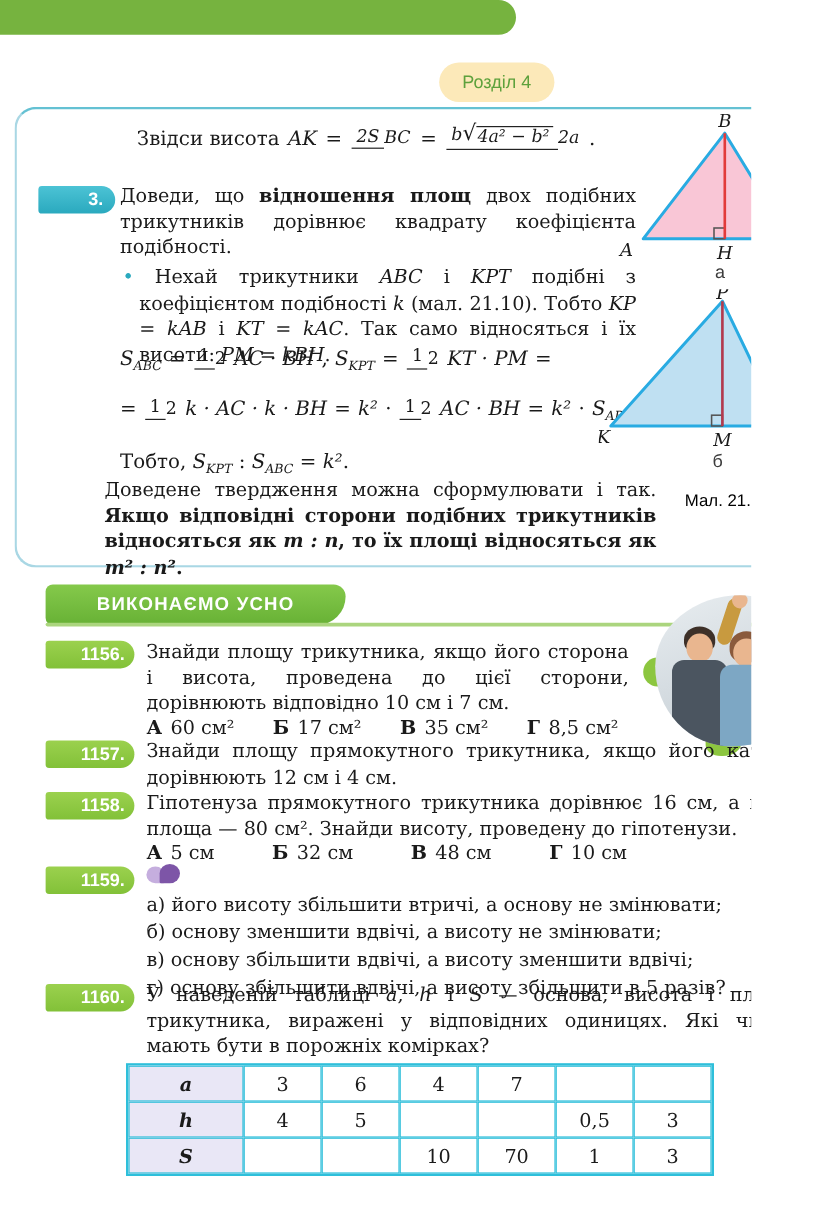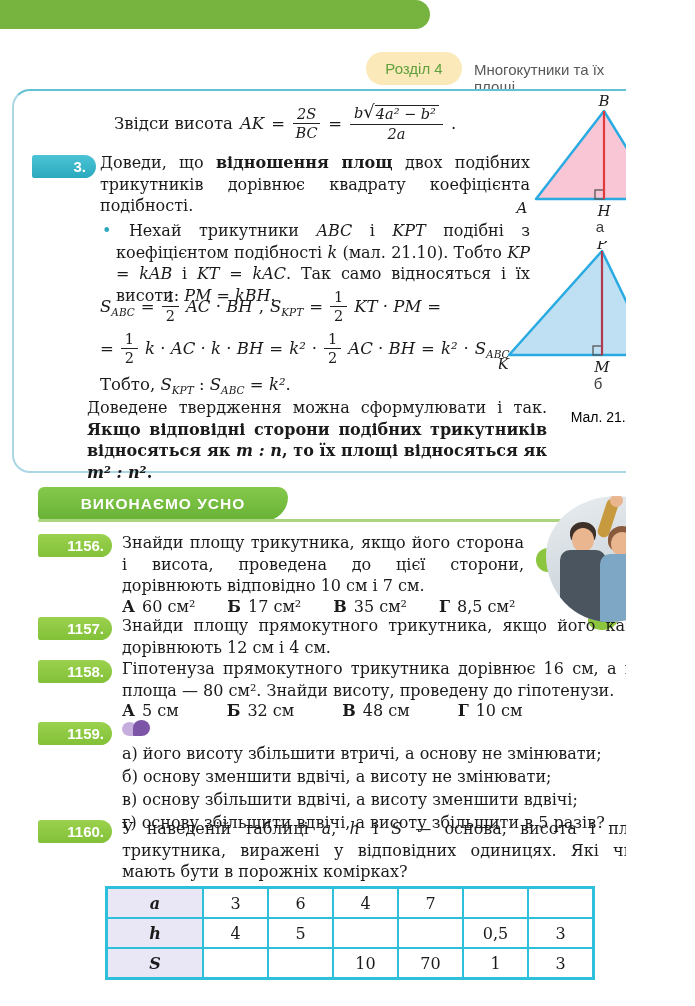--- a/index.html
+++ b/index.html
@@ -19,21 +19,21 @@
          color:#5ea13c;font-size:15px;}
   .htitle{position:absolute;left:474px;top:61px;font-size:15px;color:#57585a;}
   .hpill-r{position:absolute;left:654px;top:52px;width:41px;height:33px;background:#76b33f;
            border-radius:17px 0 0 17px;}
 
   
   .tbox{position:absolute;left:12px;top:89px;width:649px;height:380px;background:#fff;
         border:2px solid #a9d7e4;border-top-color:#64c1d3;border-radius:18px;}
   .op-formula{position:absolute;left:100px;top:14px;display:flex;align-items:center;gap:7px;
               font-size:16.5px;}
-  .frac{display:inline-flex;flex-direction:column;align-items:center;line-height:1.12;
+  .frac{display:inline-flex;flex-direction:row;align-items:center;line-height:1.12;
         font-size:14.5px;margin:0 1px;}
   .frac .num{border-bottom:1.4px solid #222;padding:0 4px 1px;}
   .frac .den{padding-top:1px;text-align:right;}
   .sqrt{display:inline-flex;align-items:flex-start;}
   .sqrt .sign{font-style:normal;font-size:18px;line-height:1;transform:translateY(-2px);}
   .sqrt .rad{border-top:1.5px solid #222;padding:0 3px 0 1px;font-style:italic;}
   .badge3{position:absolute;left:18px;top:64px;width:64px;height:23px;
           background:linear-gradient(180deg,#4cc3d5,#2aa9be);border-radius:3px 12px 12px 3px;
           color:#fff;font-weight:bold;font-size:15px;text-align:right;line-height:23px;
           padding-right:10px;box-sizing:border-box;}
@@ -103,21 +103,20 @@
 </head>
 <body>
 
 <div id="page">
 
   <div class="hbar"></div>
   <div class="hpage sans">214</div>
   <div class="hpill sans">
     <span>Розділ 4</span>
   </div>
-  <div class="htitle sans">Многокутники та їх площі</div>
   <div class="hpill-r"></div>
 
   <div class="tbox">
 
     <div class="op-formula">
       <span>Звідси висота</span>
       <span class="mi">AK</span>
       <span>=</span>
       <span class="frac">
         <span class="num mi">2S</span>

